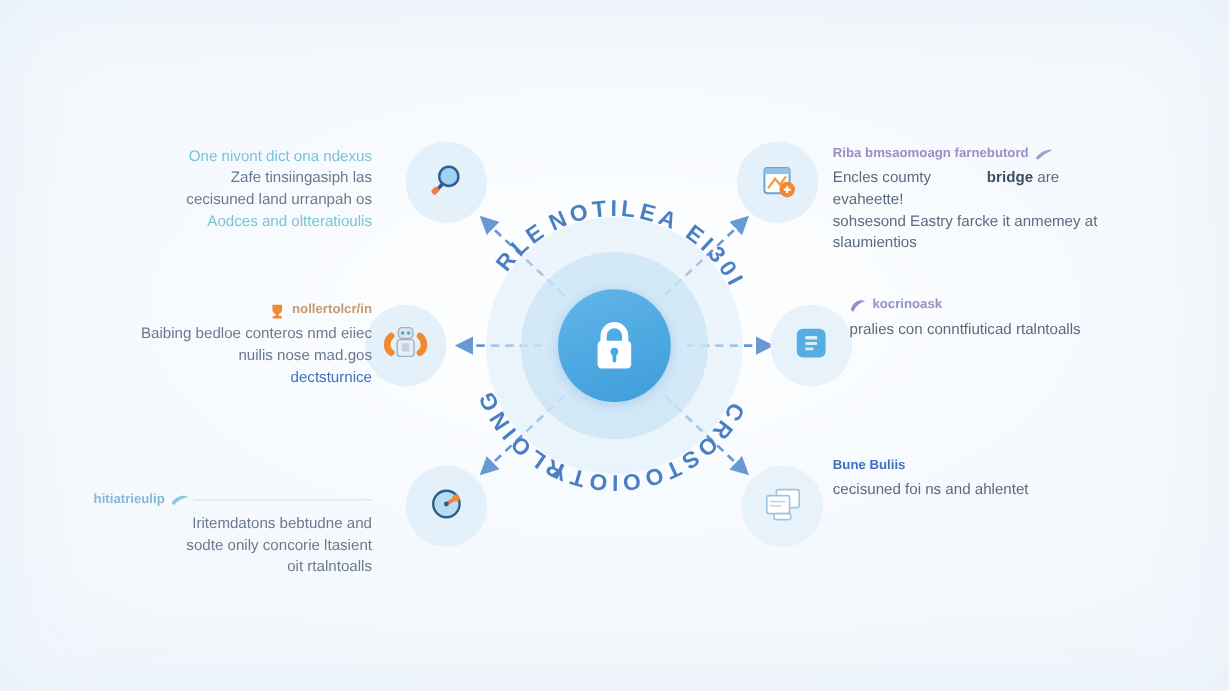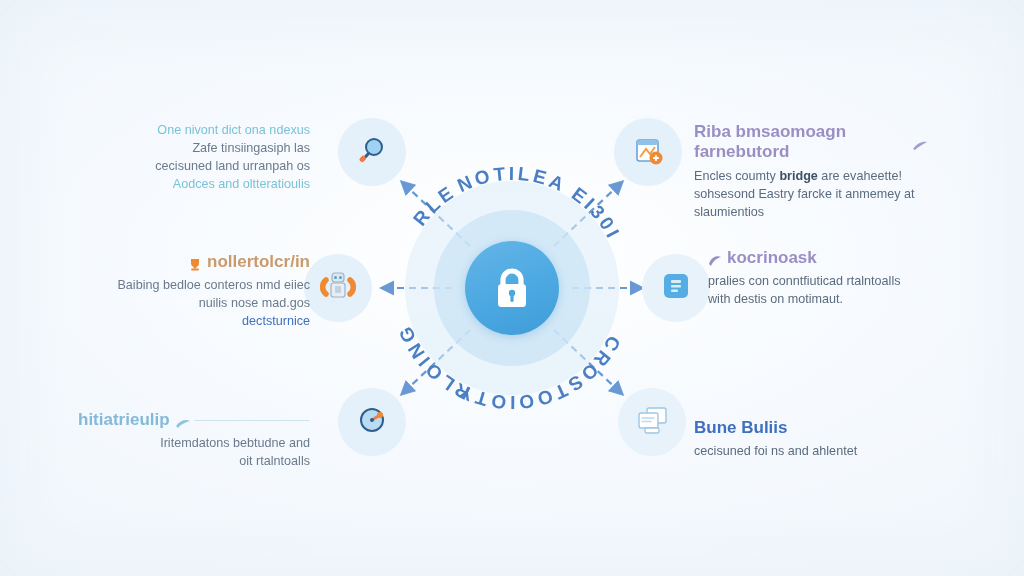--- a/index.html
+++ b/index.html
@@ -49,39 +49,39 @@
   .n-ml{left:304px;top:254px;}
   .n-mr{left:642px;top:254px;}
   .n-bl{left:338px;top:388px;}
   .n-br{left:618px;top:388px;}
 
   
   .blk{position:absolute;width:232px;}
   .blk.left{text-align:right;}
   .blk.right{text-align:left;}
   .blk .hd{
-    font-size:17px;font-weight:700;margin-bottom:5px;
+    font-size:11px;font-weight:700;margin-bottom:5px;
     line-height:1.2;display:flex;align-items:center;gap:5px;
   }
   .blk.left .hd{justify-content:flex-end;}
   .blk .bd{font-size:12.6px;line-height:1.42;color:#5b6b7e;}
-  .blk .bd b{color:#3d4f63;}
+  .blk .bd b{color:#3d4f63;margin-left:43px;}
 
   .hd-teal{color:#79c3d6;}
   .hd-orange{color:#c99a6e;}
   .hd-purple{color:#9b8ec4;}
   .hd-blue{color:#3f6fbf;}
   .hd-ltblue{color:#86b9d8;}
 
   .t-tl{left:78px;top:122px;}
   .t-ml{left:78px;top:252px;}
   .t-bl{left:78px;top:380px;margin-top:30px;}
   .t-tr{left:694px;top:122px;}
   .t-mr{left:708px;top:248px;}
-  .t-br{left:694px;top:382px;margin-top:36px;}
+  .t-br{left:694px;top:382px;}
 
   .blk.left .bd{color:#6a7a8c;}
   .hd-ico{width:14px;height:12px;flex:0 0 auto;}
   .hd-rule{flex:1 1 auto;height:1px;background:#cfe3ee;min-width:18px;}
 </style>
 </head>
 <body>
 
 <div id="stage">
 
@@ -251,20 +251,21 @@
       <span>hitiatrieulip</span>
       <span class="hd-ico">
         <svg width="16" height="11" viewBox="0 0 16 11">
           <path d="M1 8 C5 2, 11 1, 15 3 C11 4, 6 6, 3 10 z" fill="#8fc6de"></path>
         </svg>
       </span>
       <span class="hd-rule"></span>
     </div>
     <div class="bd">
       <div>Iritemdatons bebtudne and</div>
+      <div>sodte onily concorie ltasient</div>
       <div>oit rtalntoalls</div>
     </div>
   </div>
 
   <div class="blk right t-tr">
     <div class="hd hd-purple">
       <span>Riba bmsaomoagn farnebutord</span>
       <span class="hd-ico">
         <svg width="16" height="11" viewBox="0 0 16 11">
           <path d="M1 9 C5 3, 11 1, 15 2 C11 4, 6 7, 3 10 z" fill="#a79bd0"></path>
@@ -282,21 +283,20 @@
     <div class="hd hd-purple">
       <span class="hd-ico">
         <svg width="15" height="12" viewBox="0 0 15 12">
           <path d="M1 9 C3 2, 9 0, 13 2 C9 3, 5 6, 3 11 z" fill="#9b8ec4"></path>
         </svg>
       </span>
       <span>kocrinoask</span>
     </div>
     <div class="bd">
       <div>pralies con conntfiuticad rtalntoalls</div>
-      <div>with destis on motimaut.</div>
     </div>
   </div>
 
   <div class="blk right t-br">
     <div class="hd hd-blue">
       <span>Bune Buliis</span>
     </div>
     <div class="bd">
       <div>cecisuned foi ns and ahlentet</div>
     </div>

